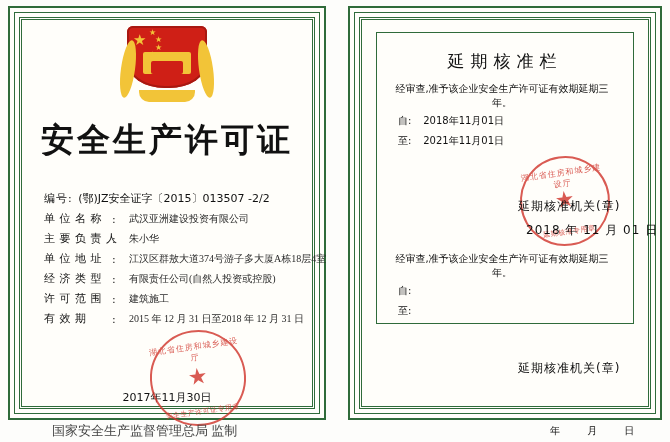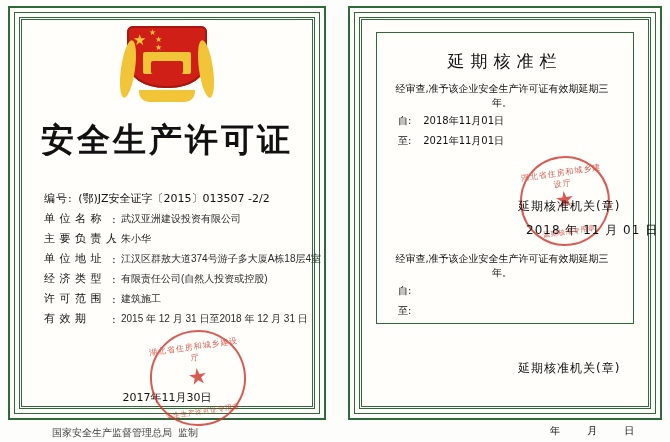--- a/index.html
+++ b/index.html
@@ -166,21 +166,22 @@
     letter-spacing: 0.5px;
   }
   .field-colon { flex: 0 0 7px; }
   .field-value {
     flex: 1 1 auto;
     font-size: 10px;
     padding-left: 2px;
     color: #2a2a2a;
   }
   .field-value.handwrite {
-    font-family: Liberation Sans, sans-serif;
+    font-family: Liberation Serif, serif;
+    margin-left: 8px;
   }
 
   .issuer {
     position: absolute;
     top: 345px;
     left: 0;
     width: 100%;
     text-align: center;
     font-size: 14px;
     letter-spacing: 2px;
@@ -293,23 +294,23 @@
     left: 170px;
     top: 148px;
     width: 86px;
     height: 86px;
   }
 
   .footer-note {
     position: absolute;
     left: 4px;
     bottom: 2px;
-    font-size: 10px;
+    font-size: 13px;
     color: #444;
-    font-family: Liberation Mono, monospace;
+    font-family: Liberation Serif, serif;
     padding-left: 48px;
   }
 </style>
 </head>
 <body>
 
 <div class="page">
 
   <div class="panel" id="left-panel">
     <div class="panel-inner">

